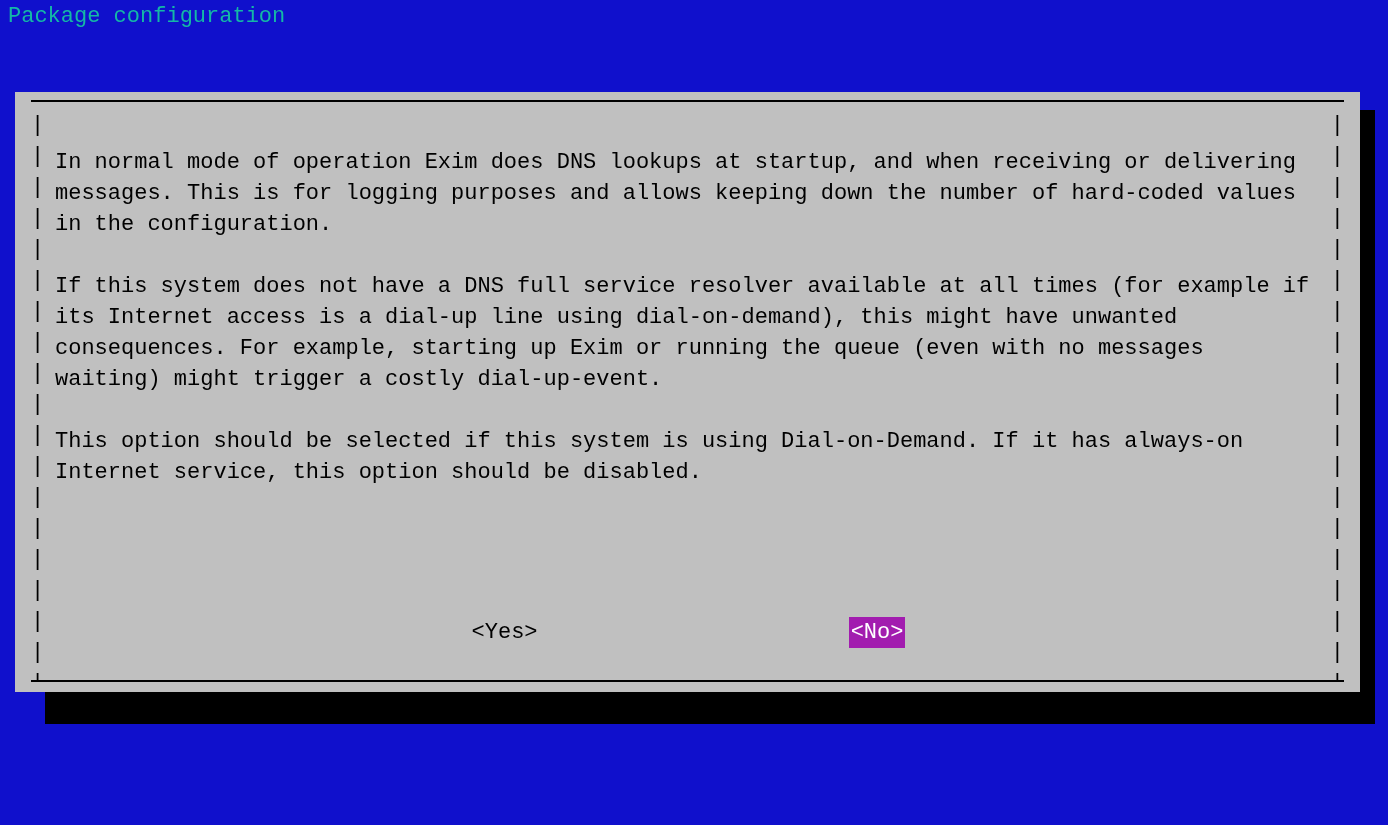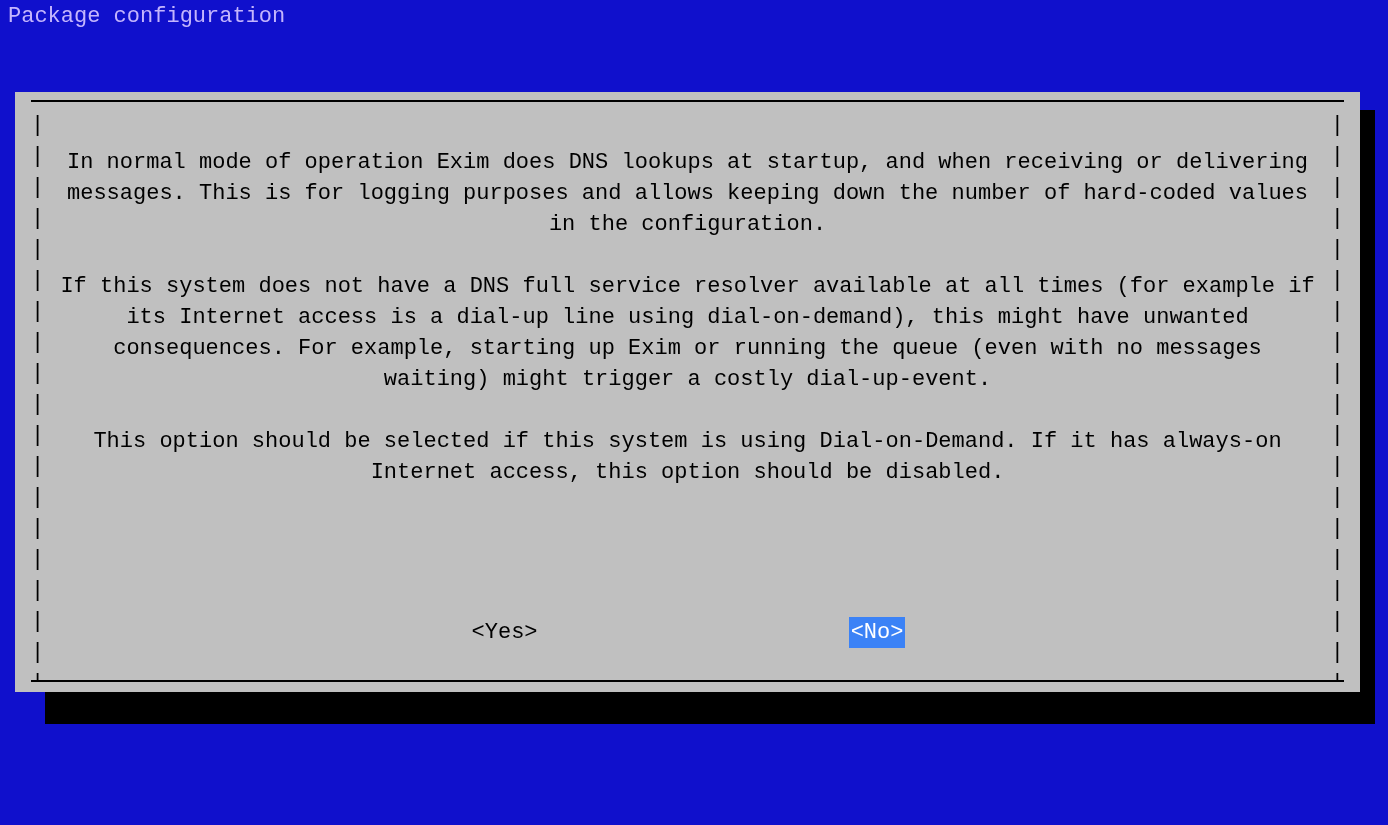--- a/index.html
+++ b/index.html
@@ -10,21 +10,21 @@
     body {
       background: #1010cc;
       width: 1388px;
       height: 825px;
       font-family: 'Courier New', monospace;
       font-size: 22px;
       overflow: hidden;
       position: relative;
     }
     .page-title {
-      color: #c4b5fd;
+      color: #14b8a6;
       padding: 4px 8px;
       font-weight: normal;
     }
     .dialog-shadow {
       position: absolute;
       top: 110px;
       left: 45px;
       width: 1330px;
       height: 614px;
       background: #000000;
@@ -98,60 +98,59 @@
       top: 55px;
       left: 40px;
       right: 40px;
       bottom: 40px;
       color: #000;
       line-height: 31px;
     }
     .body-text {
       white-space: pre-wrap;
       margin-bottom: 31px;
-      text-align: center;
     }
     .body-text:last-of-type {
       margin-bottom: 0;
     }
     .button-row {
       position: absolute;
       left: 0;
       right: 0;
       bottom: 4px;
       display: flex;
       justify-content: space-around;
       padding: 0 260px;
     }
     .btn {
       display: inline-block;
       padding: 0 2px;
       white-space: pre;
     }
     .btn-selected {
-      background: #3b82f6;
+      background: #a21caf;
       color: #fff;
     }
   </style>
 </head>
 <body>
 
 <div class="page-title">Package configuration</div>
 
 <div class="dialog-shadow"></div>
 
 <div class="dialog">
   <div class="border-top"></div>
   <div class="border-bottom"></div>
   <div class="border-left vbar"></div>
   <div class="border-right vbar"></div>
 
   <div class="dialog-body">
     <div class="body-text">In normal mode of operation Exim does DNS lookups at startup, and when receiving or delivering messages. This is for logging purposes and allows keeping down the number of hard-coded values in the configuration.</div>
     <div class="body-text">If this system does not have a DNS full service resolver available at all times (for example if its Internet access is a dial-up line using dial-on-demand), this might have unwanted consequences. For example, starting up Exim or running the queue (even with no messages waiting) might trigger a costly dial-up-event.</div>
-    <div class="body-text">This option should be selected if this system is using Dial-on-Demand. If it has always-on Internet access, this option should be disabled.</div>
+    <div class="body-text">This option should be selected if this system is using Dial-on-Demand. If it has always-on Internet service, this option should be disabled.</div>
 
     <div class="button-row">
       <span class="btn">&lt;Yes&gt;</span>
       <span class="btn btn-selected">&lt;No&gt;</span>
     </div>
   </div>
 </div>
 
 </body></html>

